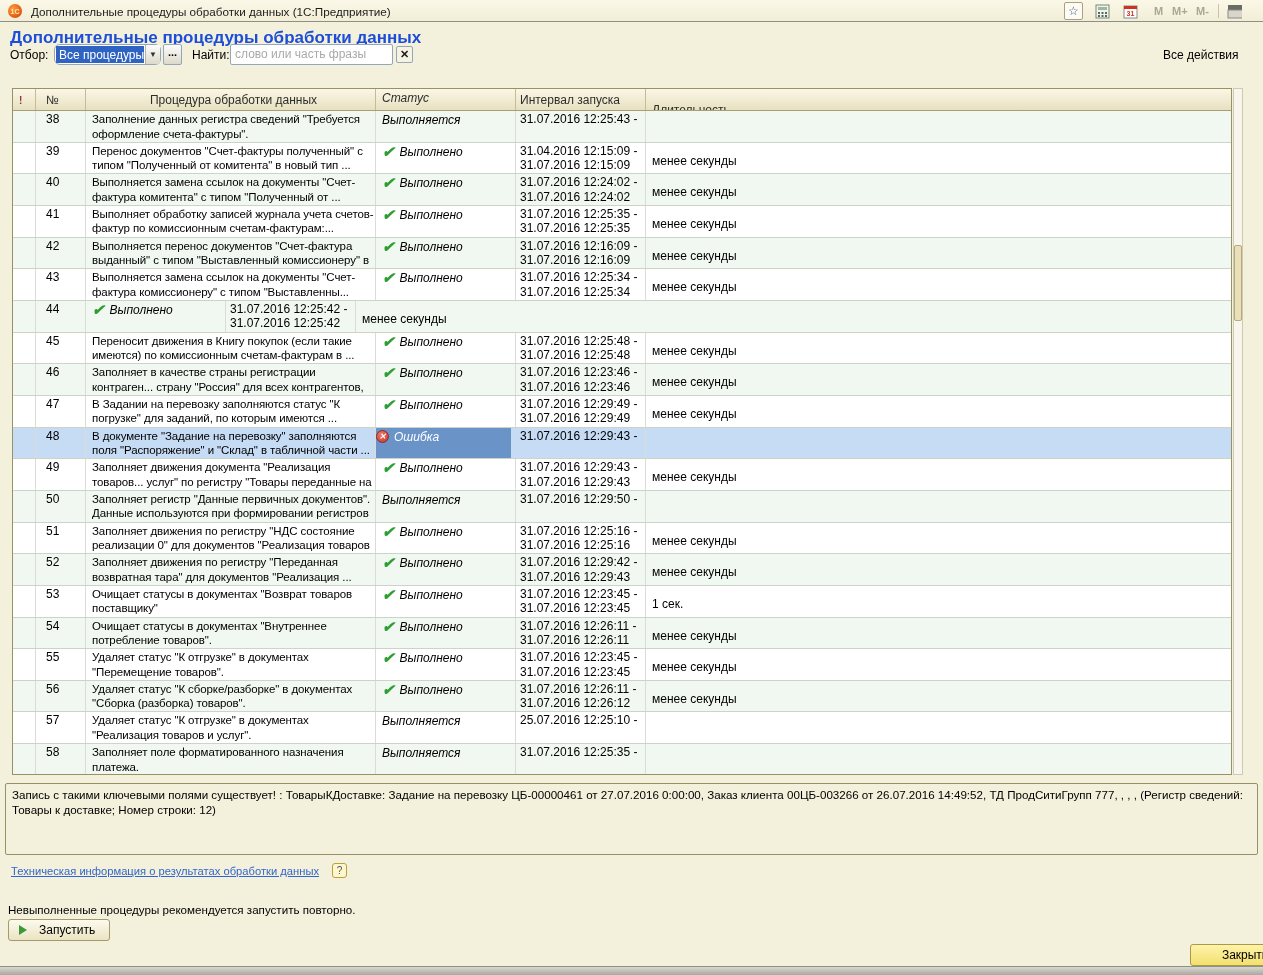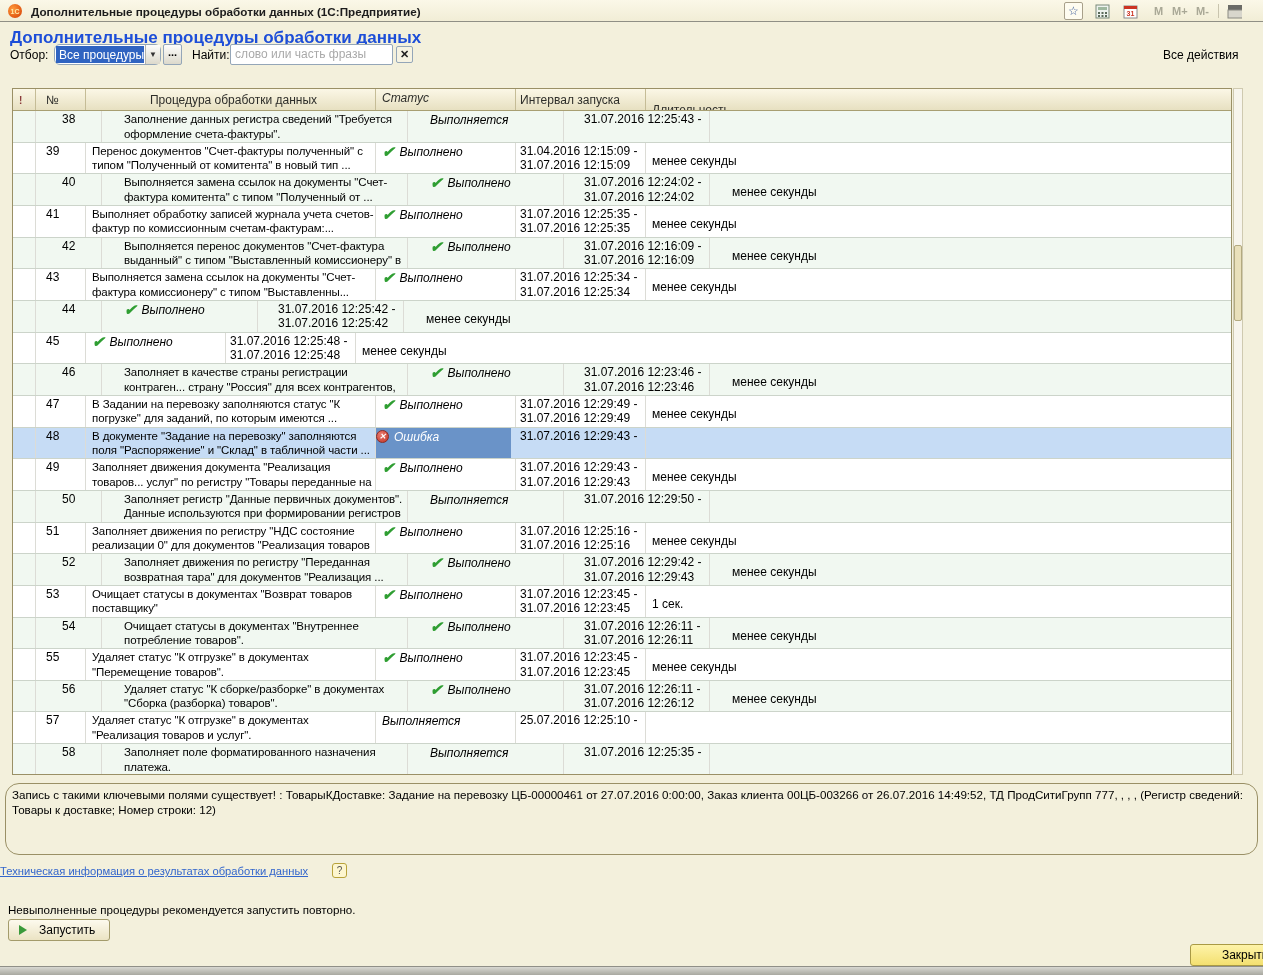--- a/index.html
+++ b/index.html
@@ -2,21 +2,21 @@
 <html><head>
 <meta charset="utf-8">
 <style>
   * { margin:0; padding:0; box-sizing:border-box; }
   html,body { width:1263px; height:975px; }
   body { font-family:"Liberation Sans", sans-serif; font-size:12px; background:#f3f0dc; position:relative; overflow:hidden; color:#000; }
 
   
   .titlebar { position:absolute; left:0; top:0; width:100%; height:22px; background:linear-gradient(#fbf8e8,#f1edd6); border-bottom:1px solid #8f8f85; }
   .app-icon { position:absolute; left:8px; top:4px; width:14px; height:14px; border-radius:50%; background:radial-gradient(circle at 35% 35%, #ff9a3c, #d43b00); color:#ffe9a8; font-size:7px; font-weight:bold; display:flex; align-items:center; justify-content:center; }
-  .win-title { position:absolute; left:31px; top:5px; font-size:11.7px; color:#1c1c1c; white-space:nowrap;font-weight:bold; }
+  .win-title { position:absolute; left:31px; top:5px; font-size:11.7px; color:#1c1c1c; white-space:nowrap; }
   .tb-box { position:absolute; top:2px; width:19px; height:18px; border:1px solid #a8a08a; background:#fefcf0; display:flex; align-items:center; justify-content:center; border-radius:2px; }
   .star { color:#3a5a9a; font-size:12px; line-height:1; }
   .mini-icon { position:absolute; top:3px; width:16px; height:16px; display:flex; align-items:center; justify-content:center; }
   .mem { position:absolute; top:5px; color:#a9a896; font-size:11px; font-weight:bold; }
   .tb-sep { position:absolute; top:4px; width:1px; height:14px; background:#c9c4ae; }
 
   
   .page-title { position:absolute; left:10px; top:28px; font-size:17px; font-weight:bold; color:#1d4ed8; }
 
   
@@ -30,42 +30,42 @@
   .lbl-find { left:192px; }
   .search { position:absolute; left:230px; top:0; width:163px; height:21px; background:#fff; border:1px solid #94a6b8; border-radius:2px; padding:2px 4px; color:#a9a9a9; font-size:12px; white-space:nowrap; overflow:hidden; }
   .clear-btn { position:absolute; left:396px; top:2px; width:17px; height:17px; border:1px solid #94a6b8; border-radius:2px; background:#f6f3e2; text-align:center; font-size:11px; font-weight:bold; line-height:15px; color:#222; }
   .all-actions { position:absolute; left:1163px; top:4px; font-size:12px; }
 
   
   .tbl { position:absolute; left:12px; top:88px; width:1220px; height:687px; border:1px solid #9a9066; background:#fff; overflow:hidden; }
   .thead { display:flex; height:22px; background:linear-gradient(#fbf7e6,#e7e0c1); border-bottom:1px solid #a89f72; }
   .th { font-size:12px; color:#2e2e2a; padding:4px 0 0 6px; border-right:1px solid #c5bc96; overflow:hidden; white-space:nowrap; }
   .trow { display:flex; height:31.67px; border-bottom:1px solid #ccd4ca; background:#fff; overflow:hidden; }
-  .trow.tint { background:#f1f8f1;gap:16px; }
+  .trow.tint { background:#f1f8f1; }
   .trow.selected { background:#c6dcf5; }
   .c { padding:1px 0 0 6px; border-right:1px solid #dcdcd6; font-size:12px; line-height:14.5px; overflow:hidden; }
   .c-flag { width:23px; }
   .c-num  { width:50px; padding-left:10px; }
   .c-proc { width:290px; font-size:11.5px; letter-spacing:-0.1px; }
   .c-status { width:140px; display:flex; align-items:flex-start; padding-top:2px;font-style:italic; }
   .c-int  { width:130px; padding-left:4px; }
   .c-dur  { flex:1; border-right:none;margin-top:10px; }
   .selcell { background:#6a93c8; color:#fff; margin:-2px 0 0 -6px; padding:4px 0 0 6px; height:33px; width:141px; }
   .check { color:#2f9e32; font-weight:bold; font-size:15px; margin-right:5px; line-height:13px; }
   .erricon { display:inline-block; flex:none; width:13px; height:13px; border-radius:50%; background:radial-gradient(circle at 35% 30%,#e8796d,#c23527); border:1px solid #8e2b22; color:#fff; font-size:8px; font-weight:bold; text-align:center; line-height:12px; margin-right:5px; }
   .flag-glyph { color:#8a3a3a; font-weight:bold; font-size:10px; line-height:8px; text-align:center; width:10px; }
 
   
   .vscroll { position:absolute; left:1233px; top:88px; width:10px; height:687px; background:#f7f5ec; border:1px solid #cfcab0; }
   .vthumb { position:absolute; left:0; top:156px; width:8px; height:76px; background:#e9e0ba; border:1px solid #b3aa80; border-radius:2px; }
 
   
-  .msgbox { position:absolute; left:5px; top:783px; width:1253px; height:72px; border:1px solid #9a9066; border-radius:14px; padding:3px 6px; font-size:11.6px; line-height:15px; color:#000; overflow:hidden; }
-
-  .tech-link { position:absolute; left:0; top:865px; color:#3366cc; text-decoration:underline; font-size:11.2px; }
+  .msgbox { position:absolute; left:5px; top:783px; width:1253px; height:72px; border:1px solid #9a9066; border-radius:2px; padding:3px 6px; font-size:11.6px; line-height:15px; color:#000; overflow:hidden; }
+
+  .tech-link { position:absolute; left:11px; top:865px; color:#3366cc; text-decoration:underline; font-size:11.2px; }
   .help-btn { position:absolute; left:332px; top:863px; width:15px; height:15px; border:1px solid #b8a23a; border-radius:3px; background:#fdf6cf; color:#555; text-align:center; font-size:10px; line-height:13px; }
   .note { position:absolute; left:8px; top:903px; font-size:11.6px; }
 
   .run-btn { position:absolute; left:8px; top:919px; height:22px; padding:0 14px 0 10px; border:1px solid #a39b6b; border-radius:3px; background:linear-gradient(#fdfaee,#ebe3c3); display:flex; align-items:center; font-size:12px; }
   .play { width:0; height:0; border-left:8px solid #3a9a3a; border-top:5px solid transparent; border-bottom:5px solid transparent; margin-right:12px; }
 
   .close-btn { position:absolute; left:1190px; top:944px; width:110px; height:22px; border:1px solid #a99a45; border-radius:3px; background:linear-gradient(#fdf3a9,#f3e070); text-align:center; font-size:12px; line-height:20px; }
 
   .bottom-strip { position:absolute; left:0; top:966px; width:100%; height:9px; background:linear-gradient(#d8d8d2,#a8a8a0); border-top:1px solid #8f8f88; }
 </style>
@@ -225,20 +225,21 @@
         </div>
         <div class="c c-int">
           <div>31.07.2016 12:25:42 -</div>
           <div>31.07.2016 12:25:42</div>
         </div>
         <div class="c c-dur">менее секунды</div>
       </div>
       <div class="trow">
         <div class="c c-flag"></div>
         <div class="c c-num">45</div>
+        <div class="c c-proc">Переносит движения в Книгу покупок (если такие имеются) по комиссионным счетам-фактурам в ...</div>
         <div class="c c-status">
           <span class="check">✔</span>
           <span>Выполнено</span>
         </div>
         <div class="c c-int">
           <div>31.07.2016 12:25:48 -</div>
           <div>31.07.2016 12:25:48</div>
         </div>
         <div class="c c-dur">менее секунды</div>
       </div>

